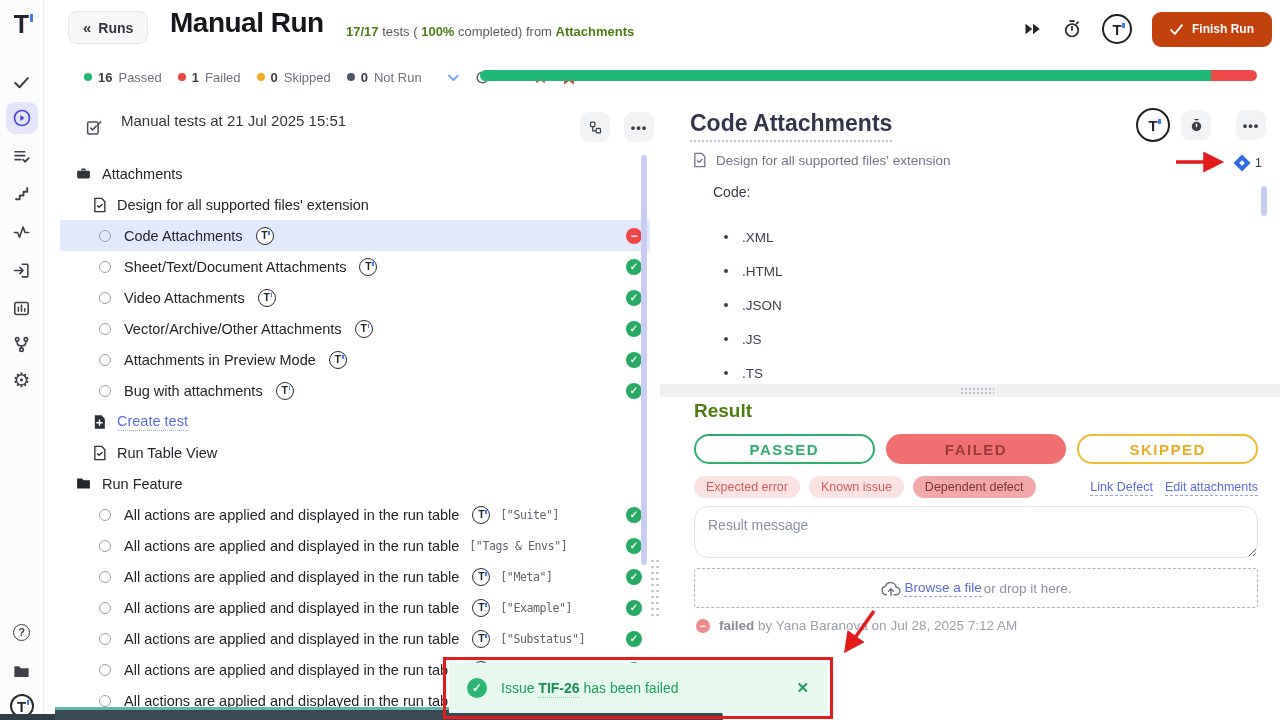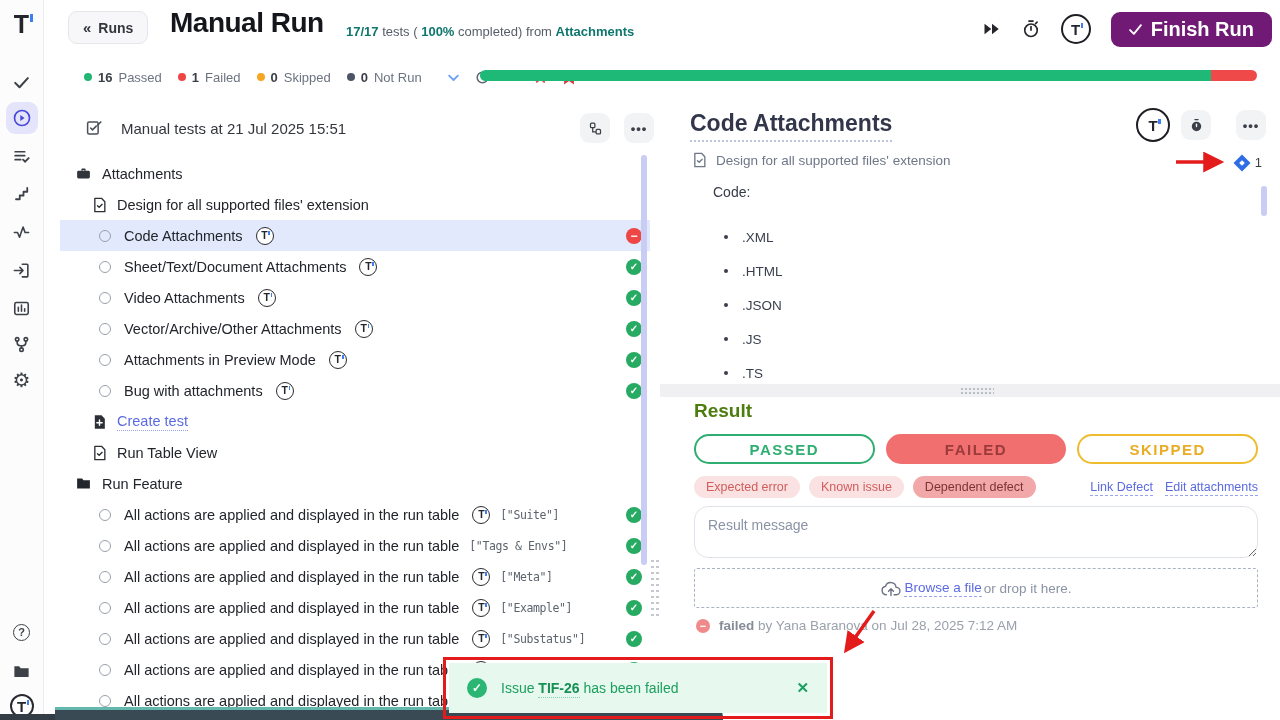--- a/index.html
+++ b/index.html
@@ -22,37 +22,37 @@
   .tm-md{font-size:15px}.tm-md::after{right:-3px;top:1px;width:2.2px;height:5px}
   .tcircle{flex:none;width:18px;height:18px;border:1.7px solid #2a2b31;border-radius:50%;display:inline-flex;align-items:center;justify-content:center;background:#fff}
   .tcircle-lg{flex:none;width:34px;height:34px;border:2.5px solid #1e1f24;border-radius:50%;display:inline-flex;align-items:center;justify-content:center;background:#fff}
 
   
   .hdr{position:absolute;left:44px;top:0;right:0;height:58px;background:#fff;z-index:6}
   .back-btn{position:absolute;left:24px;top:11px;display:flex;align-items:center;gap:7px;padding:7px 14px;background:#f7f7f9;border:1px solid #e4e6ea;border-radius:9px;font-size:14px;font-weight:700;color:#33363d;cursor:pointer}
   .back-chev{font-size:15px;color:#33363d}
   .run-title{position:absolute;left:126px;top:7px;font-size:28px;font-weight:800;letter-spacing:-.5px;color:#14161b;white-space:nowrap}
   .run-meta{position:absolute;left:302px;top:24px;font-size:13px;color:#575d68;white-space:nowrap}
-  .run-meta b{color:#0f766e}
+  .run-meta b{color:#4d7c0f}
   .hdr-right{position:absolute;right:8px;top:0;height:58px;display:flex;align-items:center;gap:20px}
   .hicon{color:#25262c;display:flex;align-items:center;justify-content:center;cursor:pointer}
-  .finish-btn{display:flex;align-items:center;gap:9px;height:35px;padding:0 18px;background:#701a75;border:none;border-radius:9px;color:#fff;font-size:20px;font-weight:700;cursor:pointer}
+  .finish-btn{display:flex;align-items:center;gap:9px;height:35px;padding:0 18px;background:#c2410c;border:none;border-radius:9px;color:#fff;font-size:12px;font-weight:700;cursor:pointer}
 
   
   .sbar{position:absolute;left:44px;top:58px;right:17px;height:38px;display:flex;padding-left:40px;z-index:6}
   .stat{display:flex;align-items:center;gap:6px;margin-right:16px;font-size:13px;white-space:nowrap}
   .stat-dot{width:8px;height:8px;border-radius:50%}
   .stat b{color:#3a3f47}
   .stat i{font-style:normal;color:#6c7380}
   .sbar-icons{display:flex;align-items:center;gap:14px;margin-left:8px}
   .progress{position:absolute;left:436px;right:6px;top:12px;height:11px;border-radius:6px;overflow:hidden;display:flex;cursor:pointer}
 
   
   .lpanel{position:absolute;left:44px;top:100px;width:632px;height:620px;z-index:5}
-  .lp-head{position:absolute;left:41px;right:22px;top:12px;height:32px;display:flex;align-items:center;gap:0}
+  .lp-head{position:absolute;left:41px;right:22px;top:12px;height:32px;display:flex;gap:0}
   .lp-title{font-size:15px;color:#33363d;margin-left:36px}
   .sqbtn{width:30px;height:30px;background:#f2f3f5;border:none;border-radius:9px;display:flex;align-items:center;justify-content:center;color:#3c4048;cursor:pointer}
   .sqbtn + .sqbtn{margin-left:14px}
   .dots3{font-weight:800;letter-spacing:1px;font-size:13px;color:#3c4048}
   .tree{position:absolute;left:16px;top:58px;width:590px}
   .trow{display:flex;align-items:center;height:31px;font-size:14.5px;color:#22252b;padding-right:8px;white-space:nowrap;cursor:pointer}
   .trow.sel{background:#e3e9fc}
   .ind-suite{padding-left:15px}
   .ind-doc{padding-left:32px}
   .ind-test{padding-left:39px}

